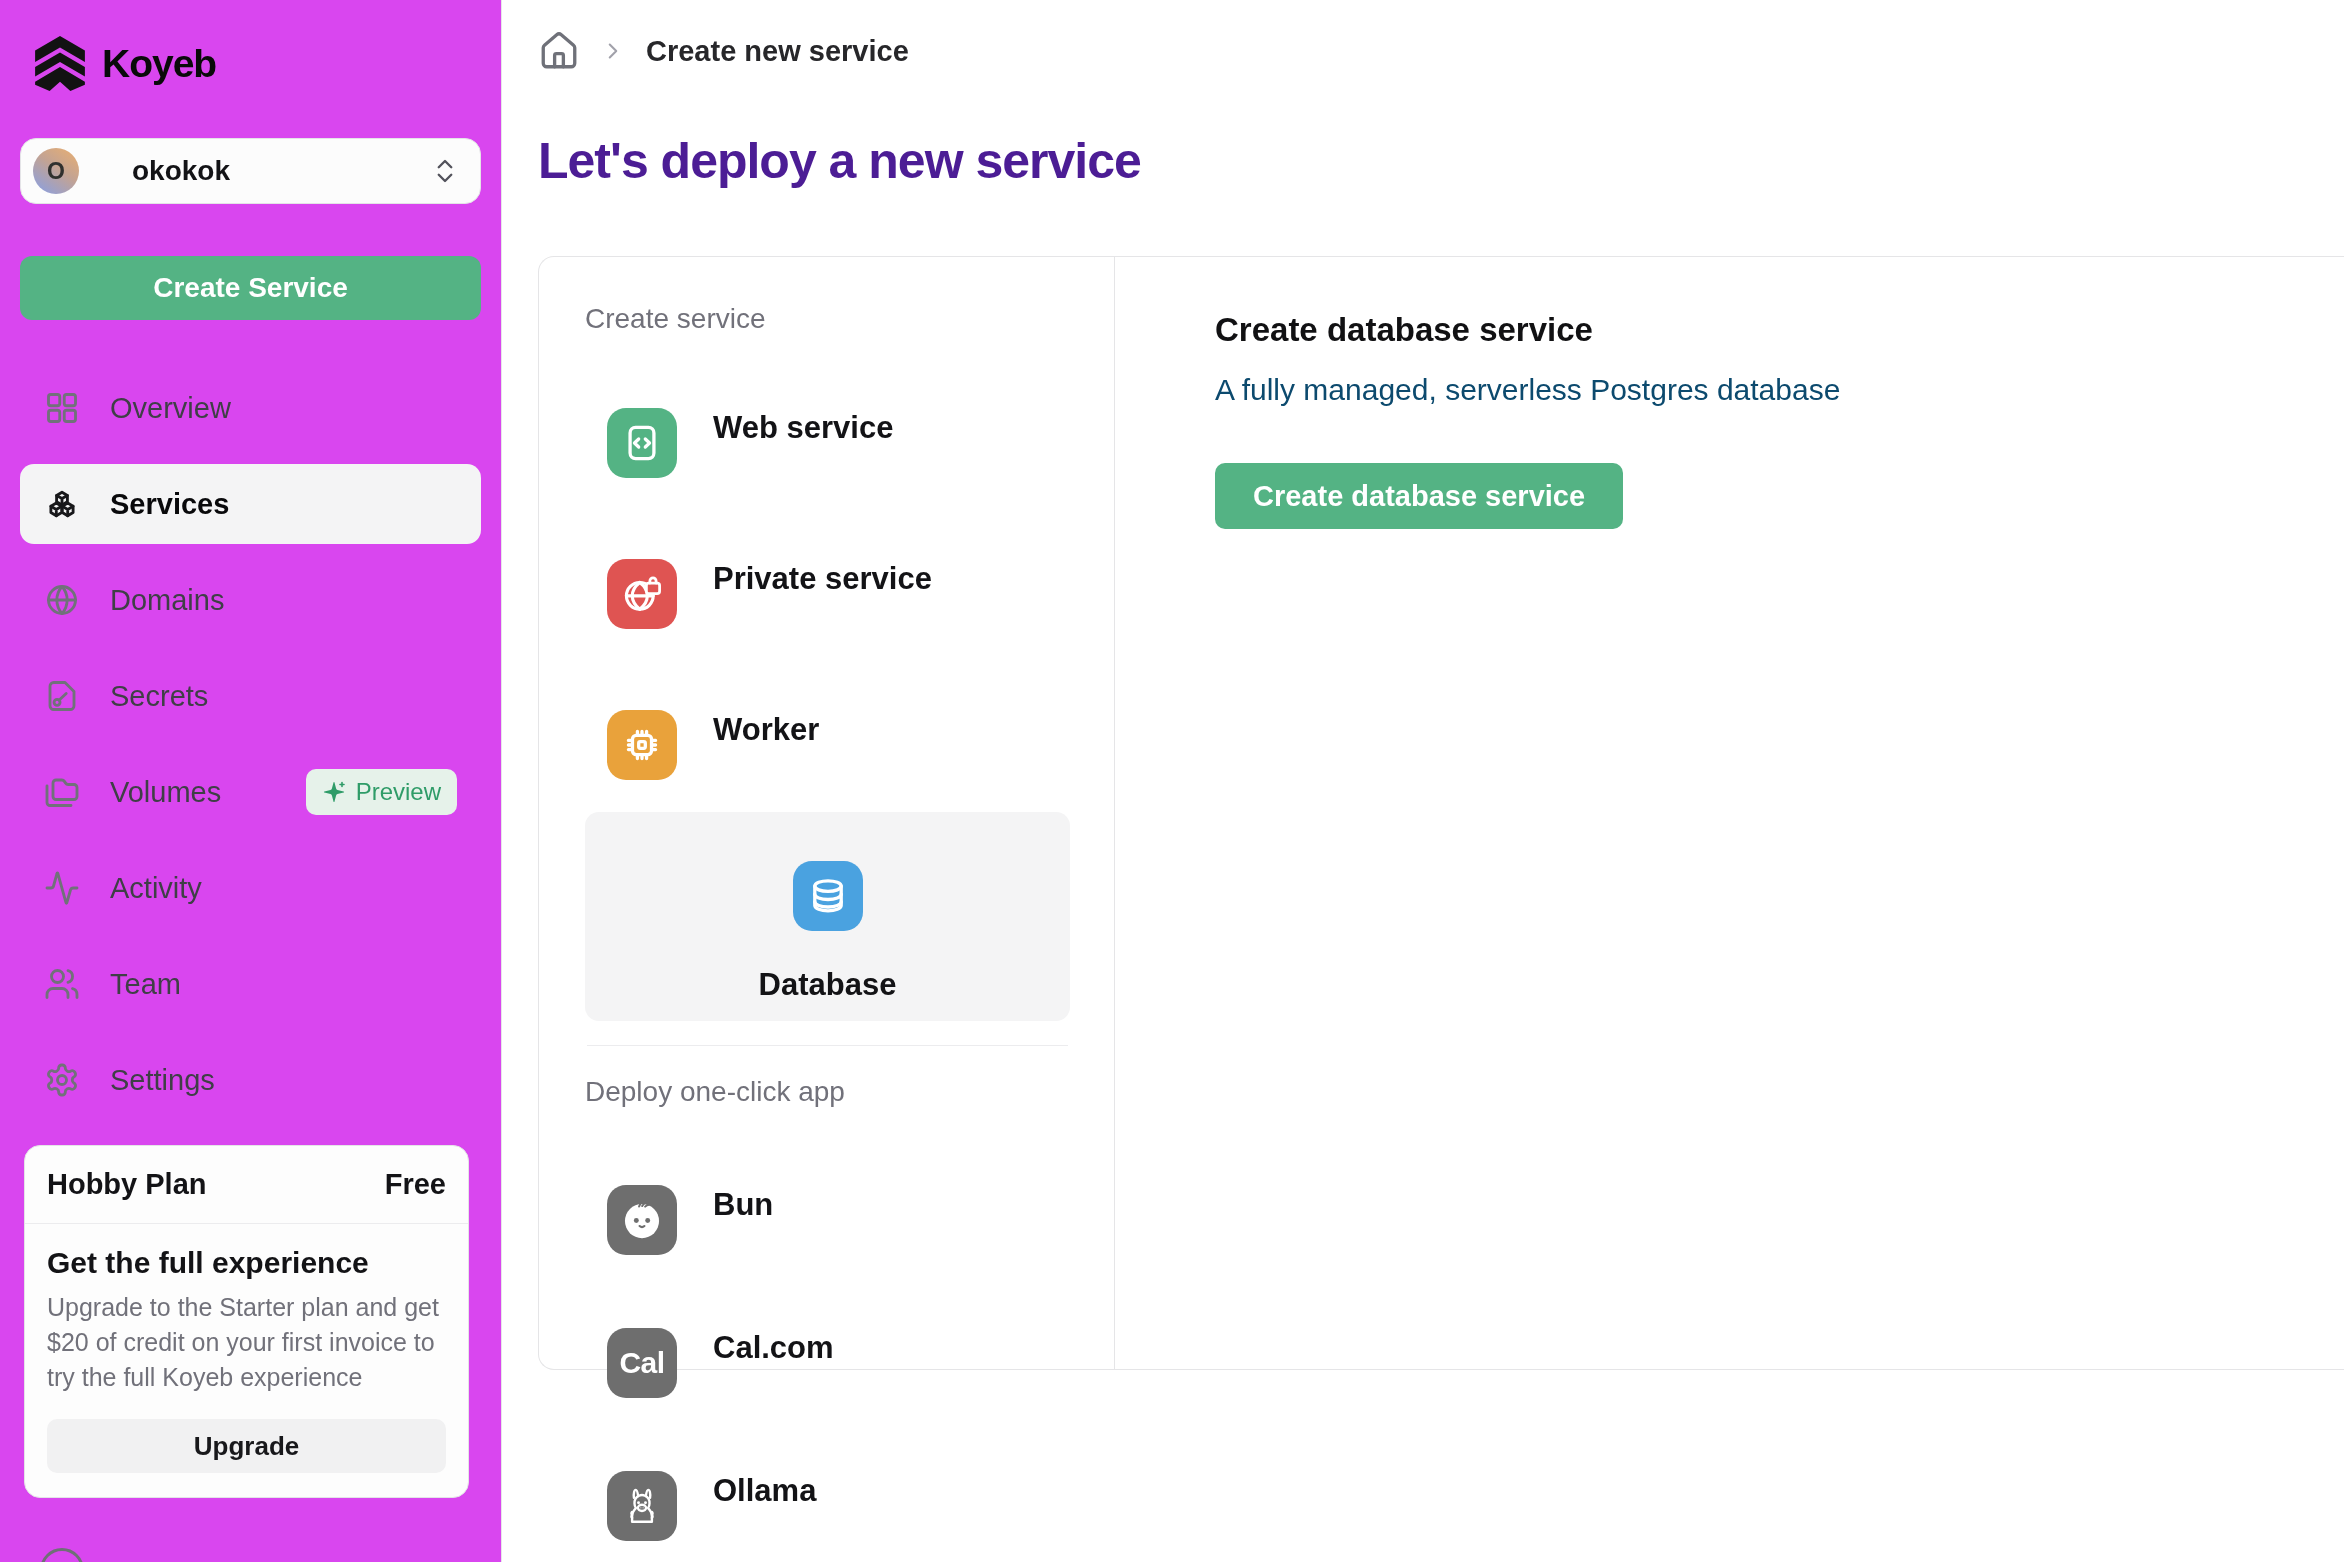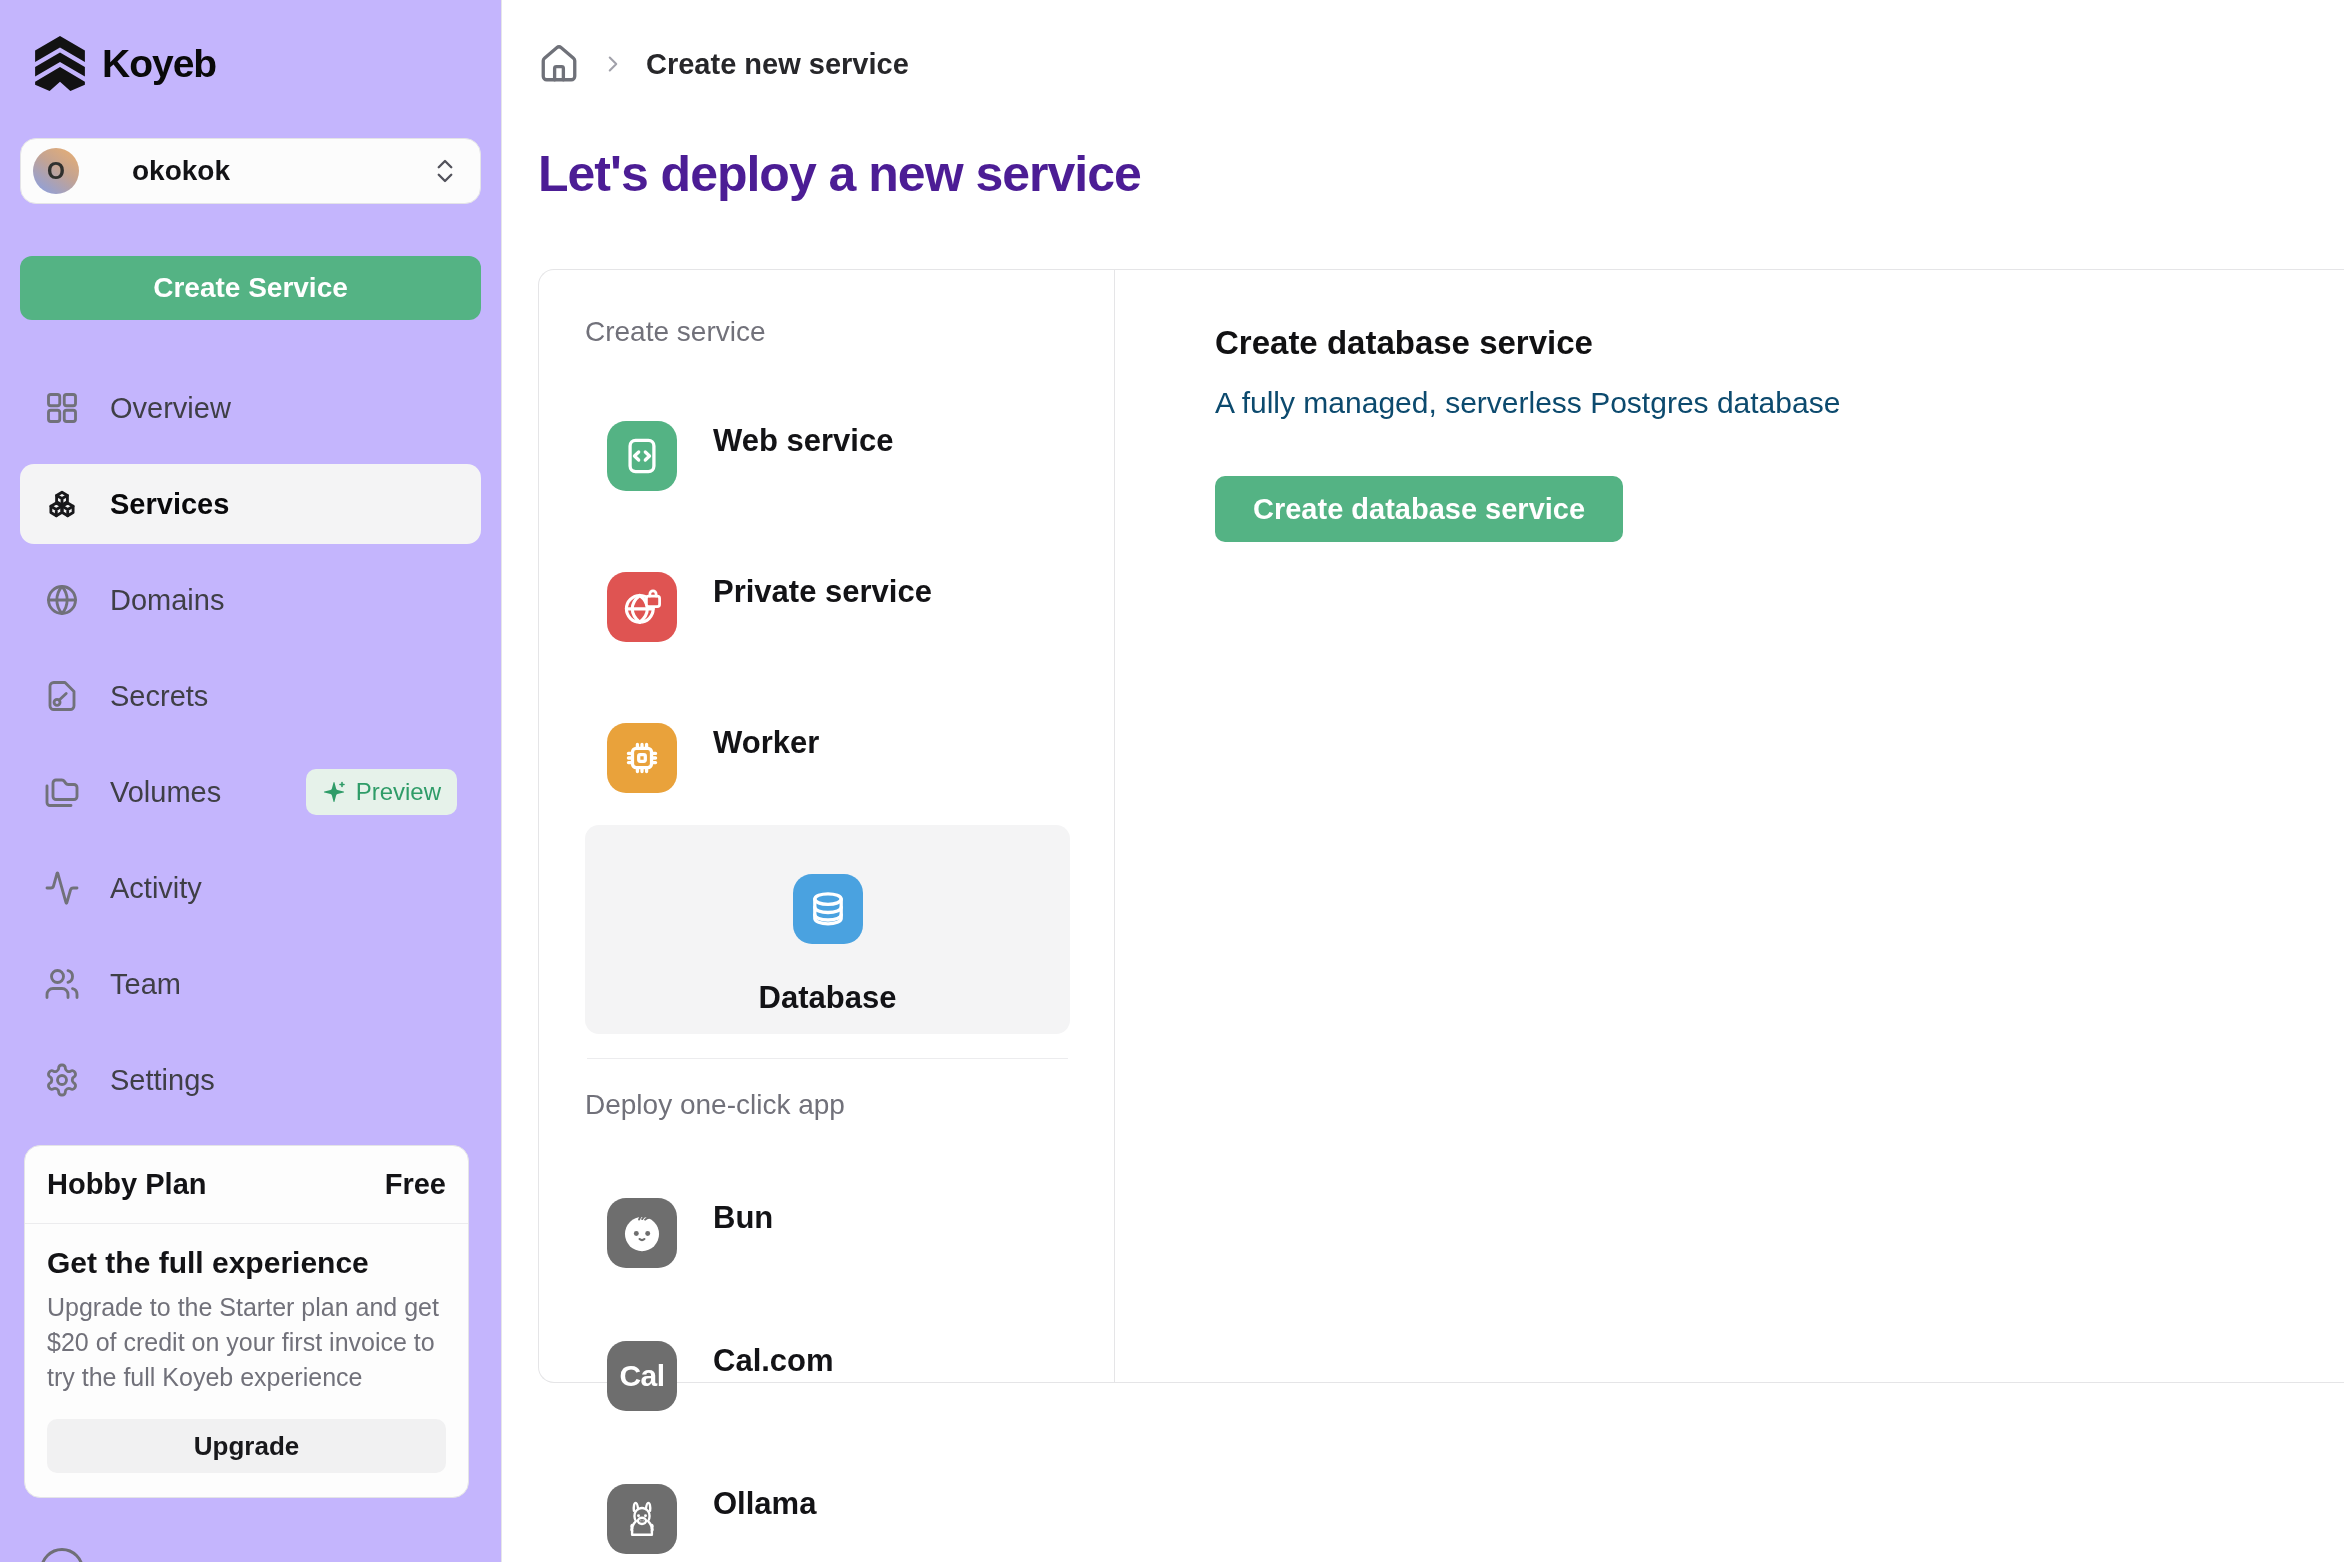--- a/index.html
+++ b/index.html
@@ -8,21 +8,21 @@
     font-family: "Liberation Sans", sans-serif;
     background:#ffffff; color:#18181b;
     display:flex; overflow:hidden;
   }
   svg { display:block; }
   .stroke-ic { fill:none; stroke:currentColor; stroke-width:1.9; stroke-linecap:round; stroke-linejoin:round; }
 
   
   aside {
     width:502px; flex-shrink:0; height:1562px;
-    background:#c4b5fd; border-right:1.5px solid #e6e6e8;
+    background:#d946ef; border-right:1.5px solid #e6e6e8;
     padding:36px 20px 0; display:flex; flex-direction:column; position:relative;
   }
   .logo-row { display:flex; align-items:center; gap:16px; margin-left:14px; }
   .logo-text { font-size:39px; font-weight:800; letter-spacing:-1px; color:#0a0a0a; }
 
   .org-select {
     margin-top:46px; height:66px; border:1.5px solid #e4e4e7; border-radius:16px;
     background:#fcfcfc; display:flex; align-items:center; gap:20px; padding:0 20px 0 12px; cursor:pointer;
   }
   .avatar {
@@ -66,21 +66,21 @@
   .upgrade-btn {
     margin-top:24px; width:100%; height:54px; border:none; border-radius:10px;
     background:#f1f1f2; color:#18181b; font-size:26px; font-weight:700; font-family:inherit; cursor:pointer;
   }
   .partial-circle {
     position:absolute; left:40px; bottom:-30px; width:44px; height:44px;
     border:3.5px solid #6f6f76; border-radius:50%;
   }
 
   
-  main { flex:1; padding:40px 0 0 36px; display:flex; flex-direction:column; }
+  main { flex:1; padding:27px 0 0 36px; display:flex; flex-direction:column; }
   .breadcrumb { display:flex; align-items:center; gap:20px; height:48px; }
   .home-ic { color:#6f7179; cursor:pointer; }
   .crumb-sep { color:#a1a1aa; }
   .crumb-label { font-size:29px; font-weight:600; color:#27272a; }
 
   h1 { margin-top:57px; font-size:50px; font-weight:800; letter-spacing:-1px; color:#4c1d95; }
 
   .panel {
     margin-top:66px; height:1114px; display:flex;
     border:1.5px solid #e5e5e7; border-right:none; border-radius:16px 0 0 16px;

